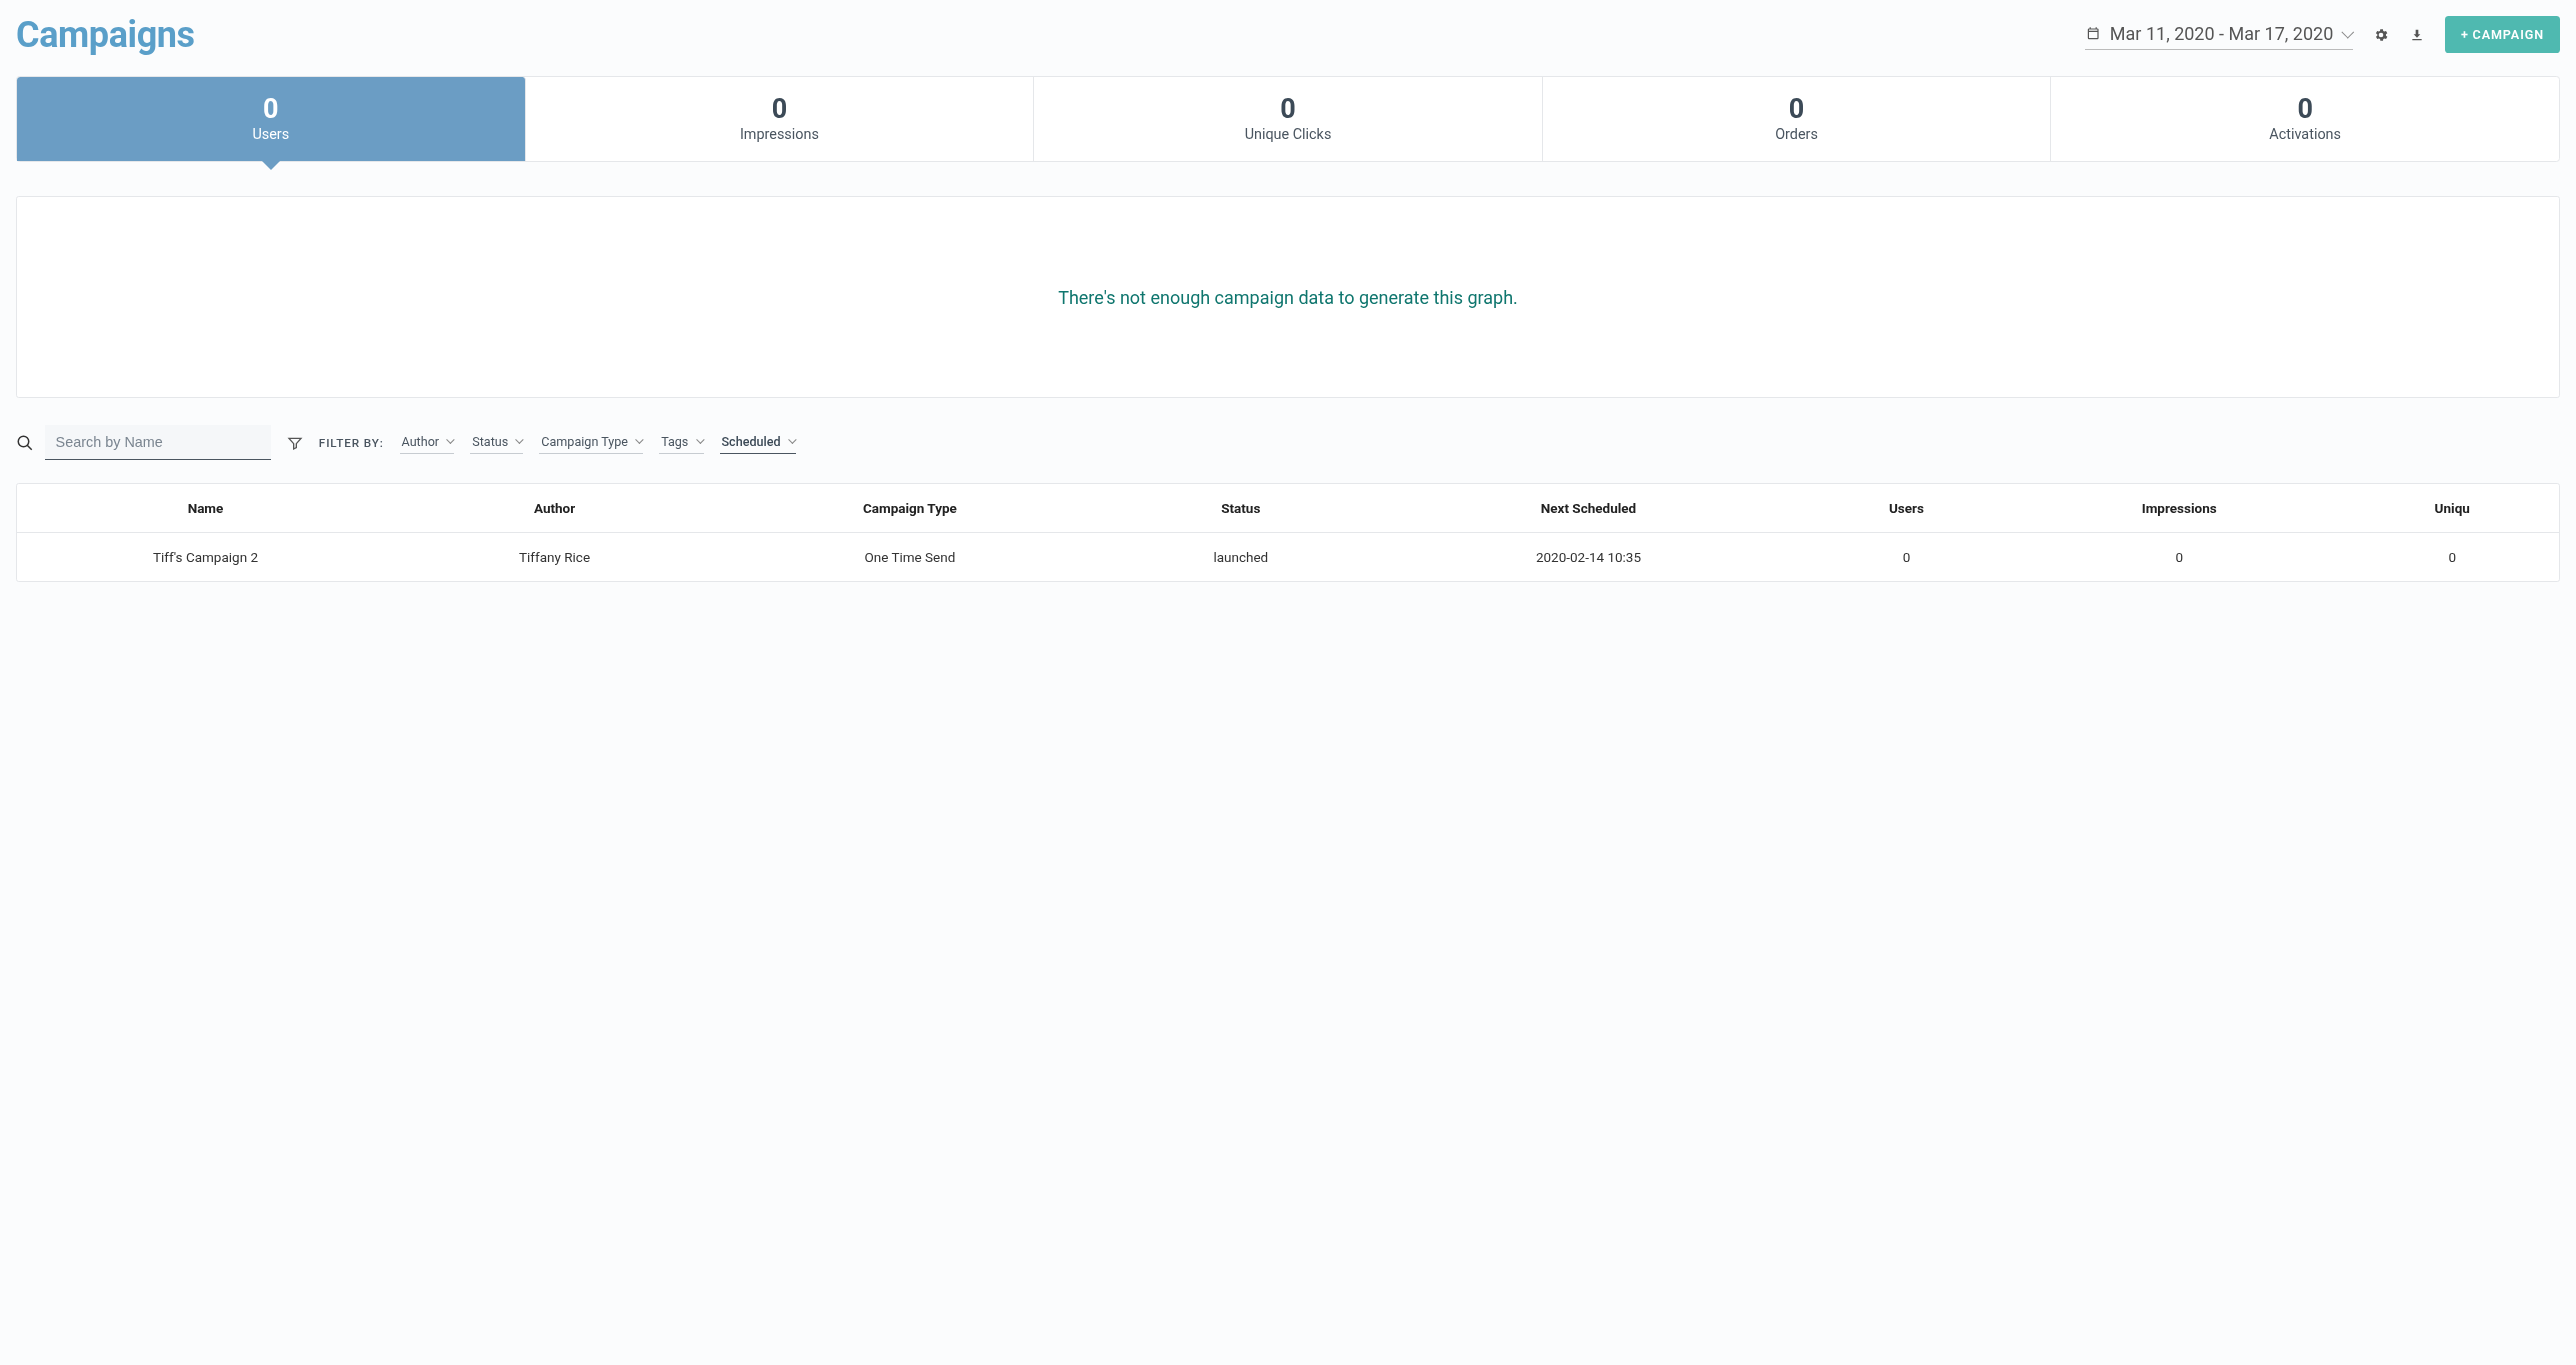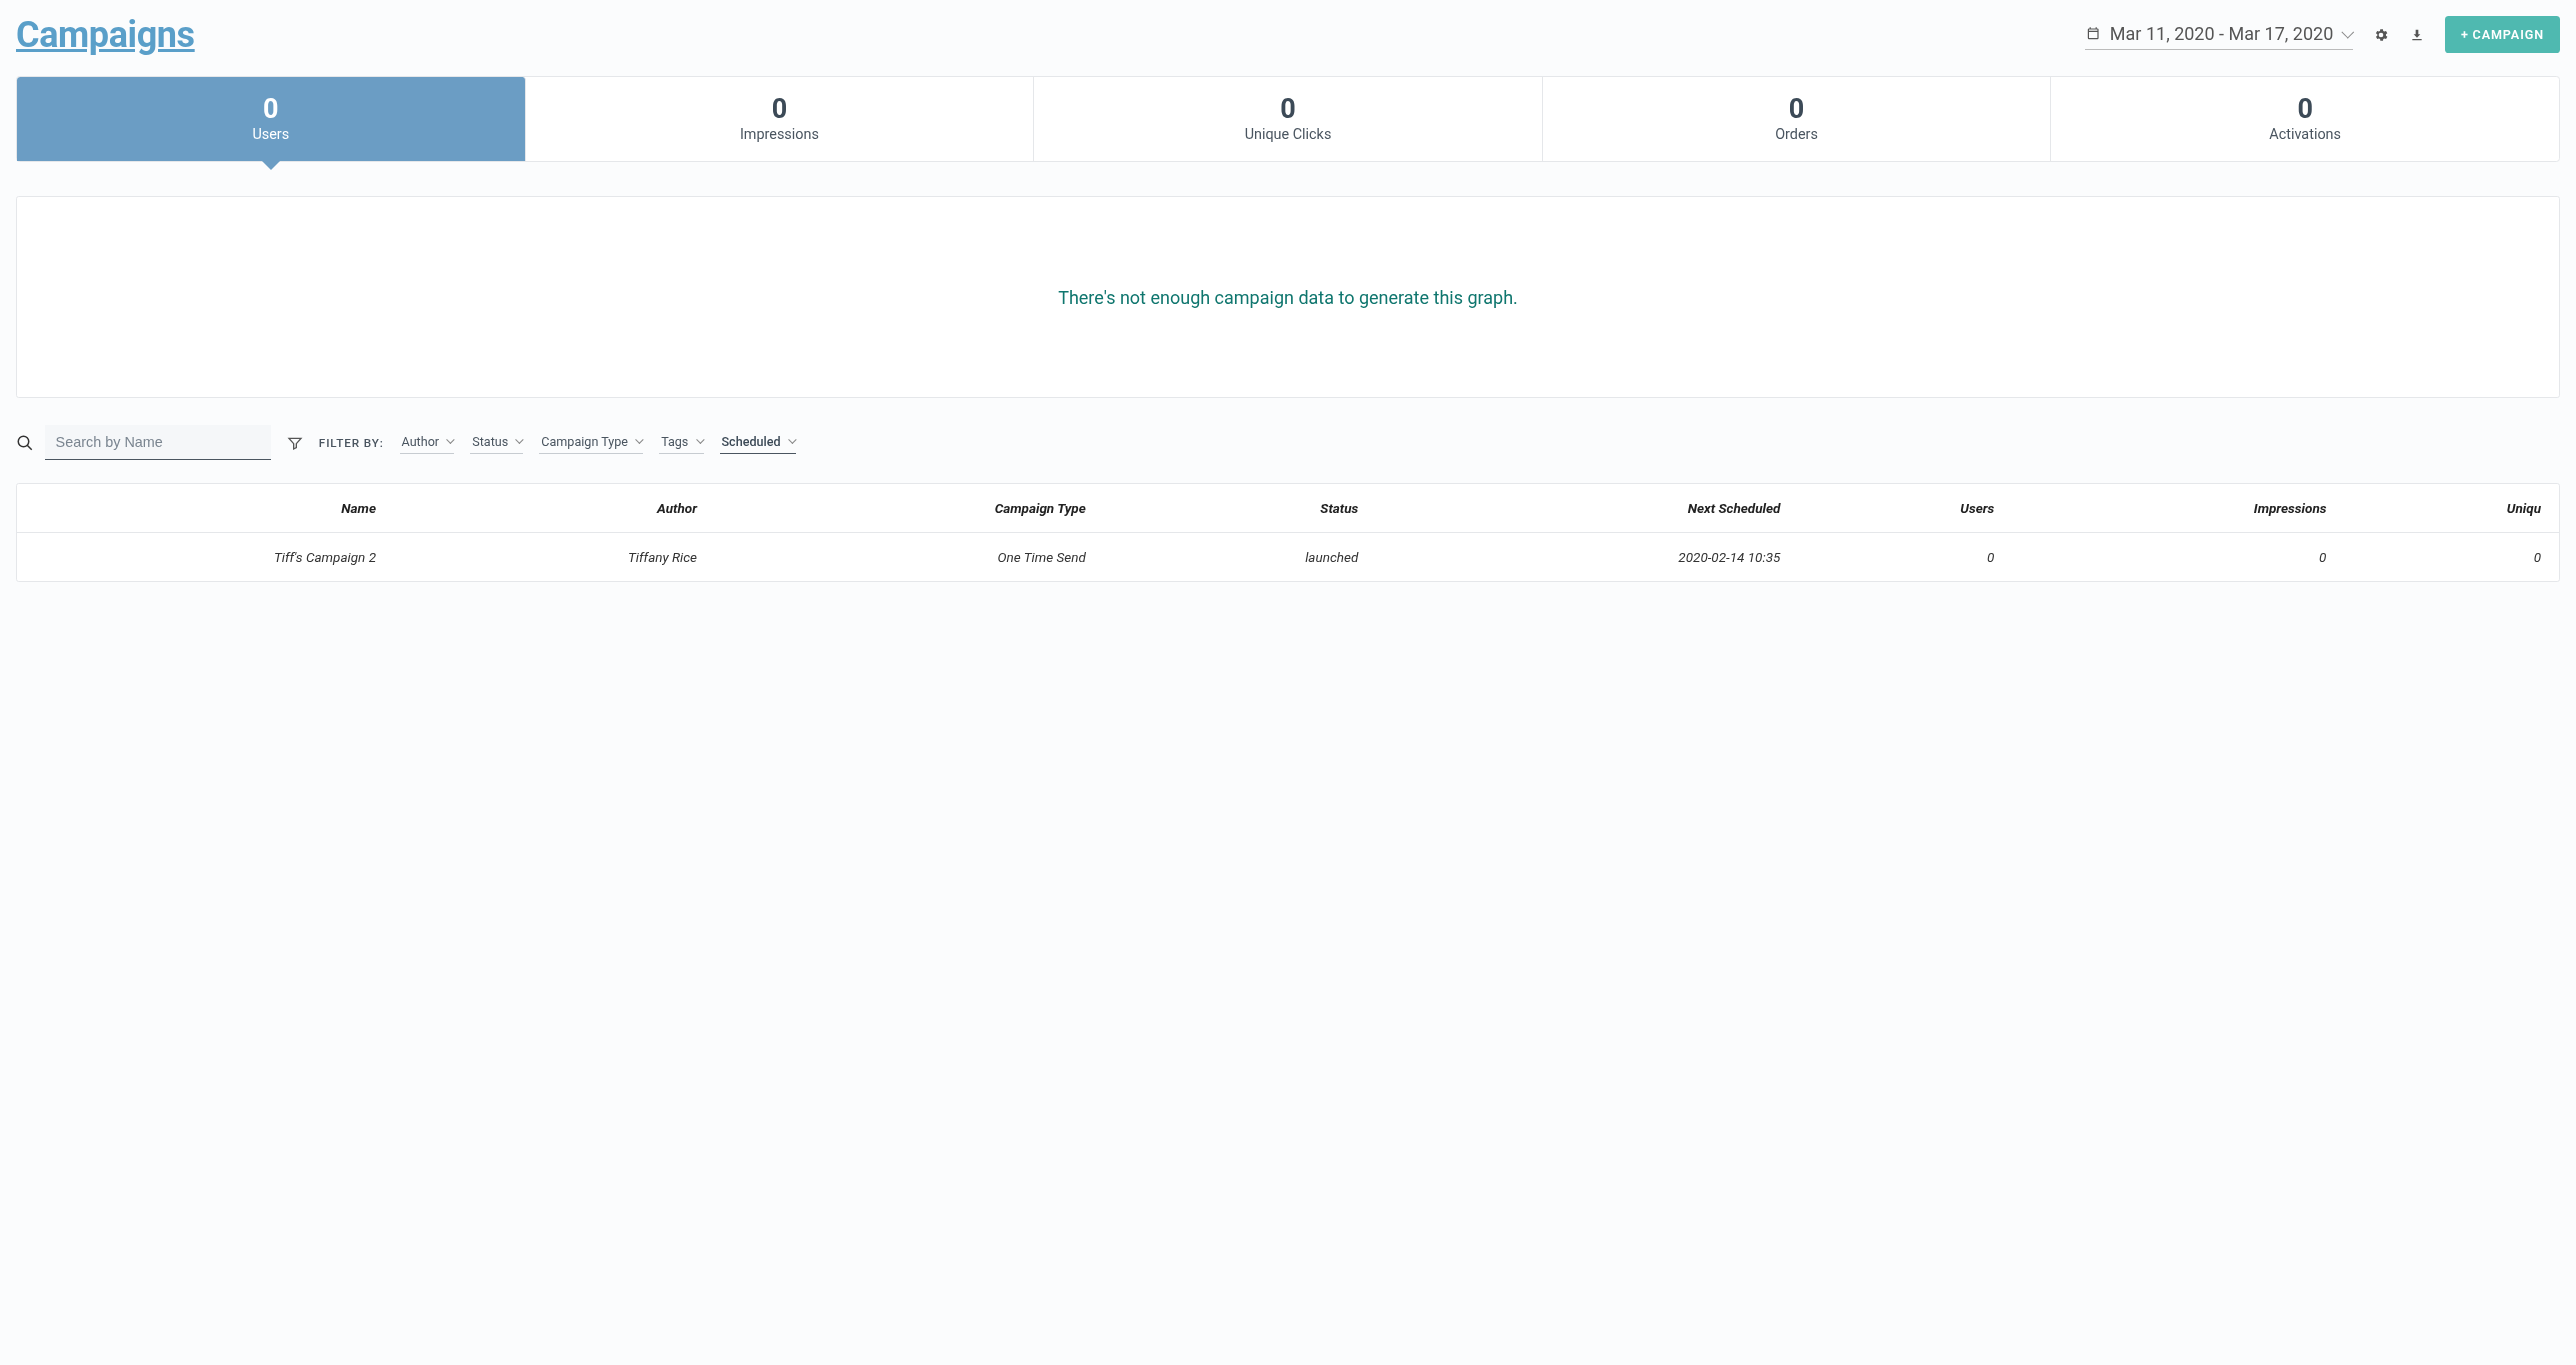--- a/index.html
+++ b/index.html
@@ -15,21 +15,20 @@
     display: flex;
     align-items: center;
     justify-content: space-between;
     margin-bottom: 20px;
   }
   .page-title {
     font-size: 36px;
     font-weight: 700;
     color: #5a9fc9;
     letter-spacing: -0.4px;
-    text-decoration: underline;
   }
   .header-actions {
     display: flex;
     align-items: center;
     gap: 20px;
   }
   .date-picker {
     display: flex;
     align-items: center;
     gap: 9px;
@@ -177,26 +176,25 @@
     border-radius: 2.7px;
     background: #fff;
     overflow-x: auto;
   }
   table {
     width: 100%;
     min-width: 1310px;
     border-collapse: collapse;
   }
   th, td {
-    text-align: right;
+    text-align: center;
     padding: 16px 18px;
     font-size: 13.5px;
     color: #333;
     white-space: nowrap;
-    font-style: italic;
   }
   th {
     font-weight: 700;
     color: #222;
     border-bottom: 0.9px solid #e5e7ea;
   }
   tbody tr { border-top: 0.9px solid #eef0f2; }
   tbody tr:first-child { border-top: none; }
   .col-name { width: 377px; white-space: normal; }
 </style>

